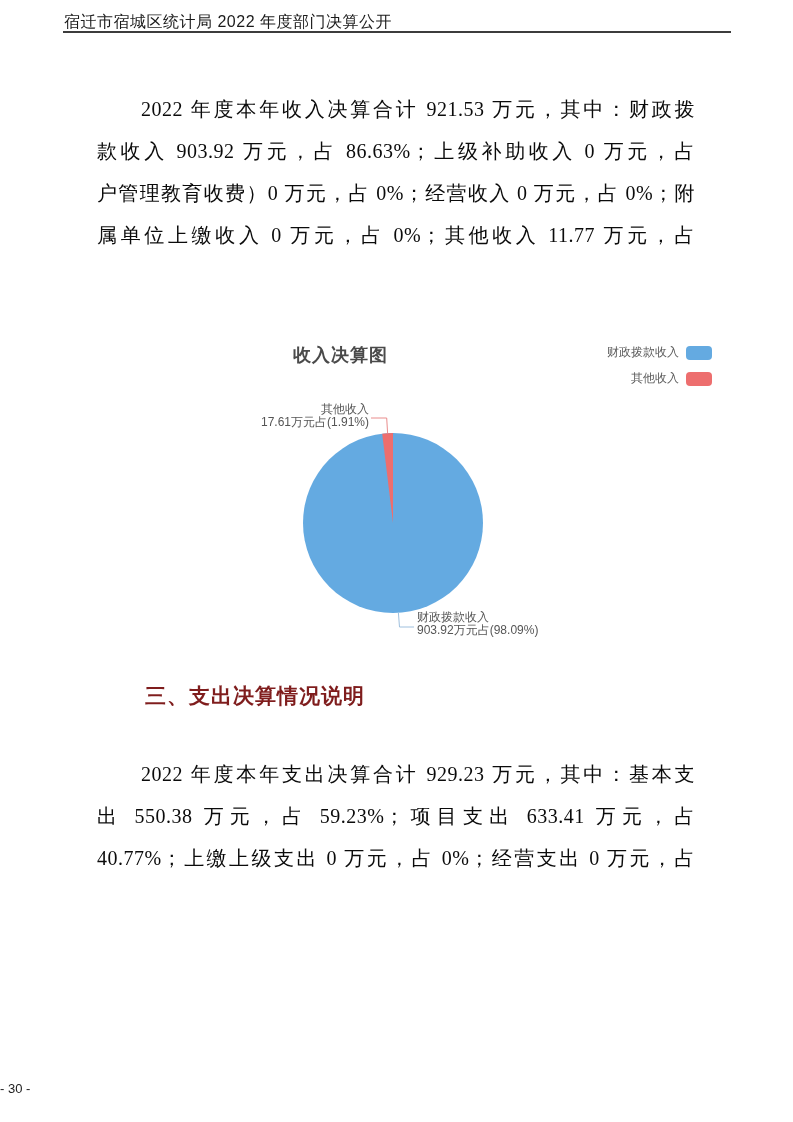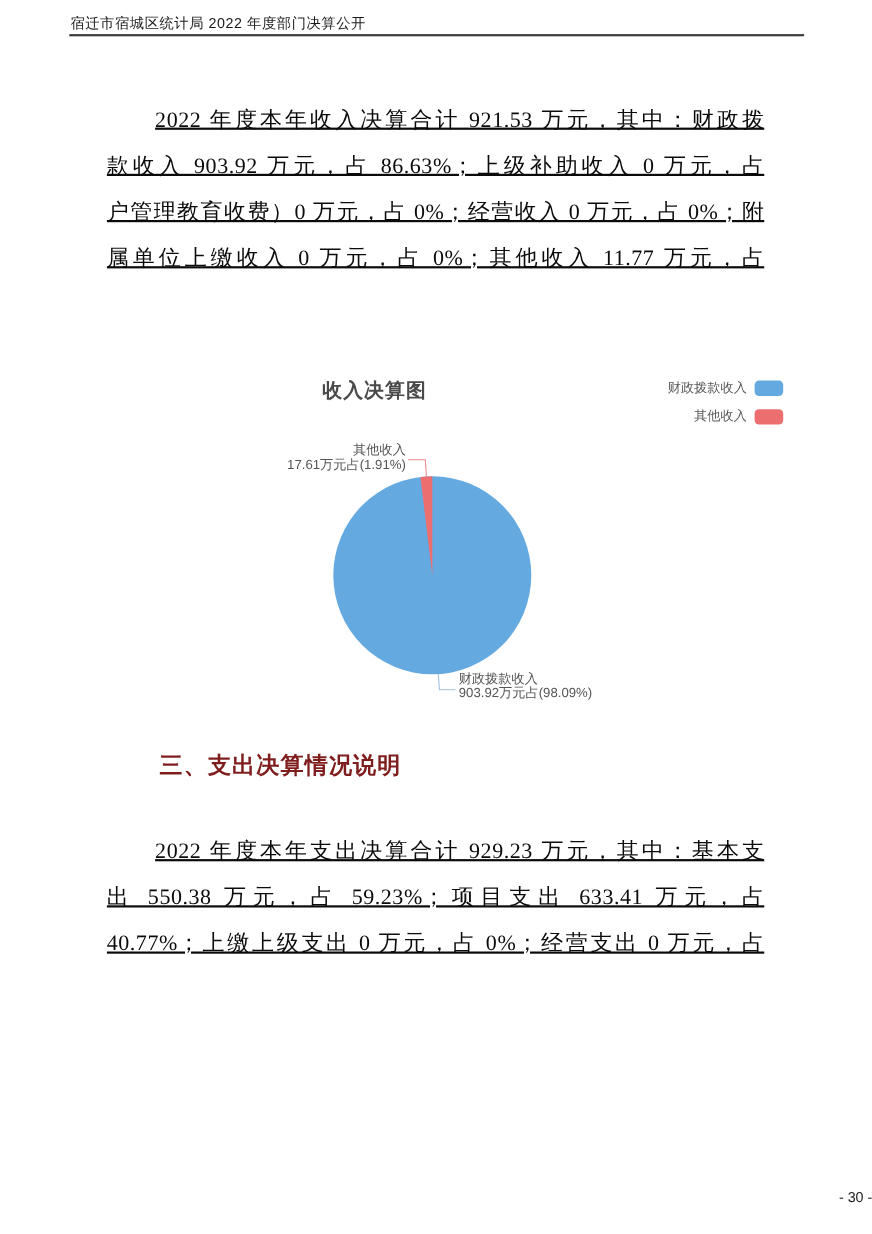--- a/index.html
+++ b/index.html
@@ -1,25 +1,25 @@
 <!DOCTYPE html>
 <html><head>
 <meta charset="utf-8">
 <style>
   html,body{margin:0;padding:0;background:#fff;}
   .page{position:relative;width:793px;height:1122px;background:#ffffff;overflow:hidden;
         font-family:"Liberation Serif","DejaVu Serif",serif;color:#111;}
 
   
-  .hdr-text{position:absolute;left:64px;top:12px;font-size:13px;color:#1a1a1a;
+  .hdr-text{position:absolute;left:64px;top:12px;font-size:16px;color:#1a1a1a;
             font-family:"Liberation Sans",sans-serif;letter-spacing:.5px;}
   .hdr-rule{position:absolute;left:63px;top:31px;width:668px;height:2px;background:#3c3c3c;}
 
   
-  .para{position:absolute;left:97px;width:598px;font-size:20px;color:#0b0b0b;letter-spacing:.5px;text-decoration:underline;}
+  .para{position:absolute;left:97px;width:598px;font-size:20px;color:#0b0b0b;letter-spacing:.5px;}
   .para .ln{height:42px;line-height:42px;white-space:nowrap;}
   .para .ln.fill{text-align:justify;text-align-last:justify;white-space:normal;overflow:hidden;}
   .para .ln.first{padding-left:44px;}
   #income-para{top:88px;}
   #expend-para{top:753px;}
 
   .sec-heading{position:absolute;left:145px;top:682px;font-size:21px;font-weight:bold;
                color:#7f1d1d;font-family:"Liberation Sans",sans-serif;letter-spacing:1px;}
 
   
@@ -34,21 +34,21 @@
   .swatch.red{background:#ED6E6E;}
 
   .pie-svg{position:absolute;left:260px;top:393px;}
 
   .callout{position:absolute;font-family:"Liberation Sans",sans-serif;font-size:12px;
            line-height:13px;color:#555;}
   #callout-other{right:424px;top:403px;text-align:right;}
   #callout-fiscal{left:417px;top:611px;text-align:left;}
 
   
-  .page-num{position:absolute;left:0;top:1081px;width:100%;text-align:right;
+  .page-num{position:absolute;left:0;top:1081px;width:100%;text-align:left;
             font-size:13px;color:#222;font-family:"Liberation Sans",sans-serif;}
 </style>
 </head>
 <body>
 
 <div class="page">
 
   <div class="hdr-text">宿迁市宿城区统计局 2022 年度部门决算公开</div>
   <div class="hdr-rule"></div>
 

